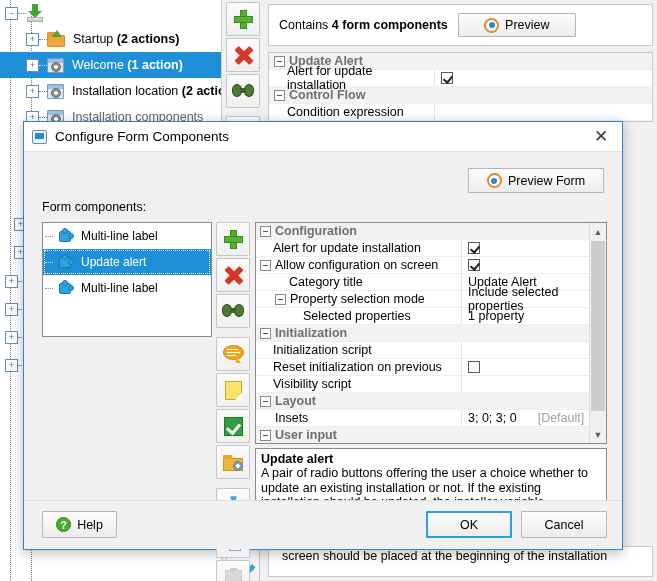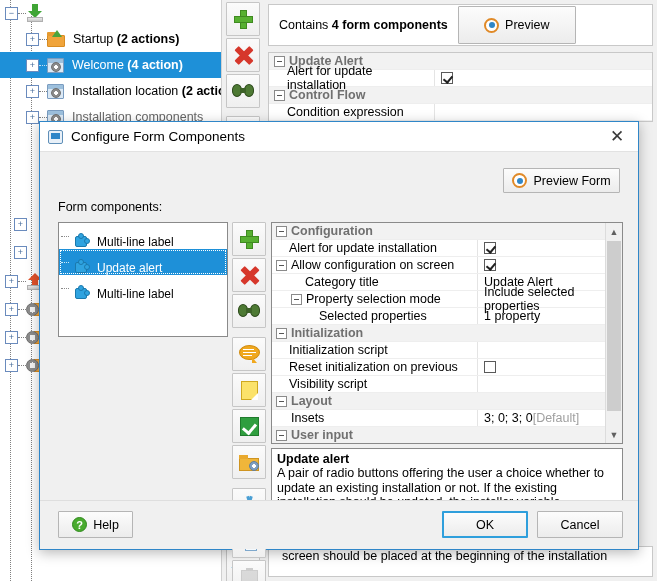--- a/index.html
+++ b/index.html
@@ -136,39 +136,39 @@
   .prow.group .pval{border-left:none;}
   .minus{width:9px;height:9px;border:1px solid #8a8a8a;background:#fff;display:inline-flex;align-items:center;
          justify-content:center;margin-right:4px;flex:0 0 auto;}
   .minus:after{content:"";width:5px;height:1px;background:#555;}
   .cbx{width:12px;height:12px;border:1px solid #5a5a5a;background:#fff;box-sizing:border-box;position:relative;}
   .cbx.on:after{content:"";position:absolute;left:3px;top:1px;width:4px;height:7px;border:solid #222;border-width:0 2px 2px 0;transform:rotate(40deg);}
   .dim{color:#a0a0a0;}
 
   
   #dialog{
-    position:absolute;left:39px;top:121px;width:600px;height:429px;
+    position:absolute;left:23px;top:121px;width:600px;height:429px;
     background:#f0f0f0;border:1px solid #2f86c8;box-sizing:border-box;
     box-shadow:0 3px 12px rgba(0,0,0,.28);
   }
   #dlg-title{height:30px;background:#fff;display:flex;align-items:center;padding:0 6px 0 8px;
              border-bottom:1px solid #e2e2e2;box-sizing:border-box;}
   .mon{width:15px;height:14px;background:#e8f0f8;border:1px solid #5f8fb8;box-sizing:border-box;position:relative;border-radius:2px;}
   .mon b{position:absolute;left:2px;top:2px;right:2px;bottom:4px;background:#2f86c8;display:block;}
   #dlg-title .t{font-size:13.5px;margin-left:8px;}
   #dlg-close{margin-left:auto;width:30px;height:26px;display:flex;align-items:center;justify-content:center;
              font-size:17px;color:#3a3a3a;line-height:1;}
   #dlg-body{position:absolute;left:0;top:30px;right:0;bottom:0;}
 
   .lbl{font-size:12.5px;}
   #complist{
     position:absolute;left:18px;top:70px;width:170px;height:115px;
     background:#fff;border:1px solid #8a8a8a;box-sizing:border-box;overflow:hidden;
   }
-  .clrow{height:26px;display:flex;align-items:flex-end;box-sizing:border-box;position:relative;}
+  .clrow{height:26px;display:flex;align-items:center;box-sizing:border-box;position:relative;}
   .clrow.sel{background:#1e90d8;color:#fff;outline:1px dotted #fff;outline-offset:-2px;}
   .puzzle{width:18px;height:16px;position:relative;flex:0 0 auto;margin-right:6px;}
   .puzzle .pc{position:absolute;background:#2fa3e0;border:1px solid #1b79ad;box-sizing:border-box;}
   .puzzle .body{left:2px;top:3px;width:12px;height:11px;border-radius:2px;}
   .puzzle .k1{left:11px;top:5px;width:6px;height:6px;border-radius:50%;}
   .puzzle .k2{left:5px;top:0px;width:6px;height:6px;border-radius:50%;}
   .cdots{position:absolute;left:2px;top:13px;width:8px;border-top:1px dotted #8a8a8a;}
 
   #dlg-toolbar{position:absolute;left:190px;top:68px;width:38px;}
 
@@ -221,21 +221,21 @@
       </span>
       <span class="tlabel" style="margin-left:8px;"><span>Startup </span><b>(2 actions)</b></span>
     </div>
 
     <div class="tree-row sel" style="padding-left:26px;">
       <div class="expander">+</div>
       <div class="dots" style="border-color:#bfe0f5;"></div>
       <span class="ico ico-screen">
           <i class="gear"></i>
         </span>
-      <span class="tlabel" style="margin-left:8px;"><span>Welcome </span><b>(4 action)</b></span>
+      <span class="tlabel" style="margin-left:8px;"><span>Welcome </span><b>(1 action)</b></span>
     </div>
 
     <div class="tree-row" style="padding-left:26px;">
       <div class="expander">+</div>
       <div class="dots"></div>
       <span class="ico ico-screen">
           <i class="gear"></i>
         </span>
       <span class="tlabel" style="margin-left:8px;"><span>Installation location </span><b>(2 actio...</b></span>
     </div>
@@ -315,21 +315,21 @@
     </div>
     <div class="tb-btn" style="position:absolute;left:2px;top:547px;">
       <span class="g-chevdown"></span>
     </div>
   </div>
 
   <div id="bg-right">
 
     <div class="bg-card" style="position:absolute;left:4px;top:4px;right:4px;height:42px;display:flex;align-items:center;padding:0 10px;">
       <span class="lbl"><span>Contains </span><b>4 form components</b></span>
-      <div class="btn" style="margin-left:10px;width:118px;height:38px;">
+      <div class="btn" style="margin-left:10px;width:118px;height:24px;">
         <span class="ico-preview">
             <b></b>
           </span>
         <span>Preview</span>
       </div>
     </div>
 
     <div class="bg-card pgrid" style="position:absolute;left:4px;top:52px;right:4px;height:70px;overflow:hidden;">
       <div class="prow group">
         <div class="pname" style="width:165px;padding-left:5px;">
@@ -375,21 +375,21 @@
   <div id="dlg-title">
     <span class="mon">
         <b></b>
       </span>
     <span class="t">Configure Form Components</span>
     <div id="dlg-close">✕</div>
   </div>
 
   <div id="dlg-body">
 
-    <div class="btn" style="position:absolute;right:18px;top:16px;width:117px;height:25px;">
+    <div class="btn" style="position:absolute;right:18px;top:16px;width:136px;height:25px;">
       <span class="ico-preview">
           <b></b>
         </span>
       <span>Preview Form</span>
     </div>
 
     <div class="lbl" style="position:absolute;left:18px;top:48px;">Form components:</div>
 
     <div id="complist">
       <div class="clrow" style="padding-left:14px;">
@@ -575,21 +575,21 @@
         </div>
           <div class="pval"></div>
       </div>
 
       <div class="prow">
         <div class="pname" style="width:205px;padding-left:19px;">
           <span>Insets</span>
         </div>
         <div class="pval">
           <span>3; 0; 3; 0</span>
-          <span class="dim" style="margin-left:0;">[Default]</span>
+          <span class="dim" style="margin-left:21px;">[Default]</span>
         </div>
       </div>
 
       <div class="prow group">
         <div class="pname" style="width:205px;padding-left:4px;">
           <span class="minus"></span>
           <span>User input</span>
         </div>
           <div class="pval"></div>
       </div>

